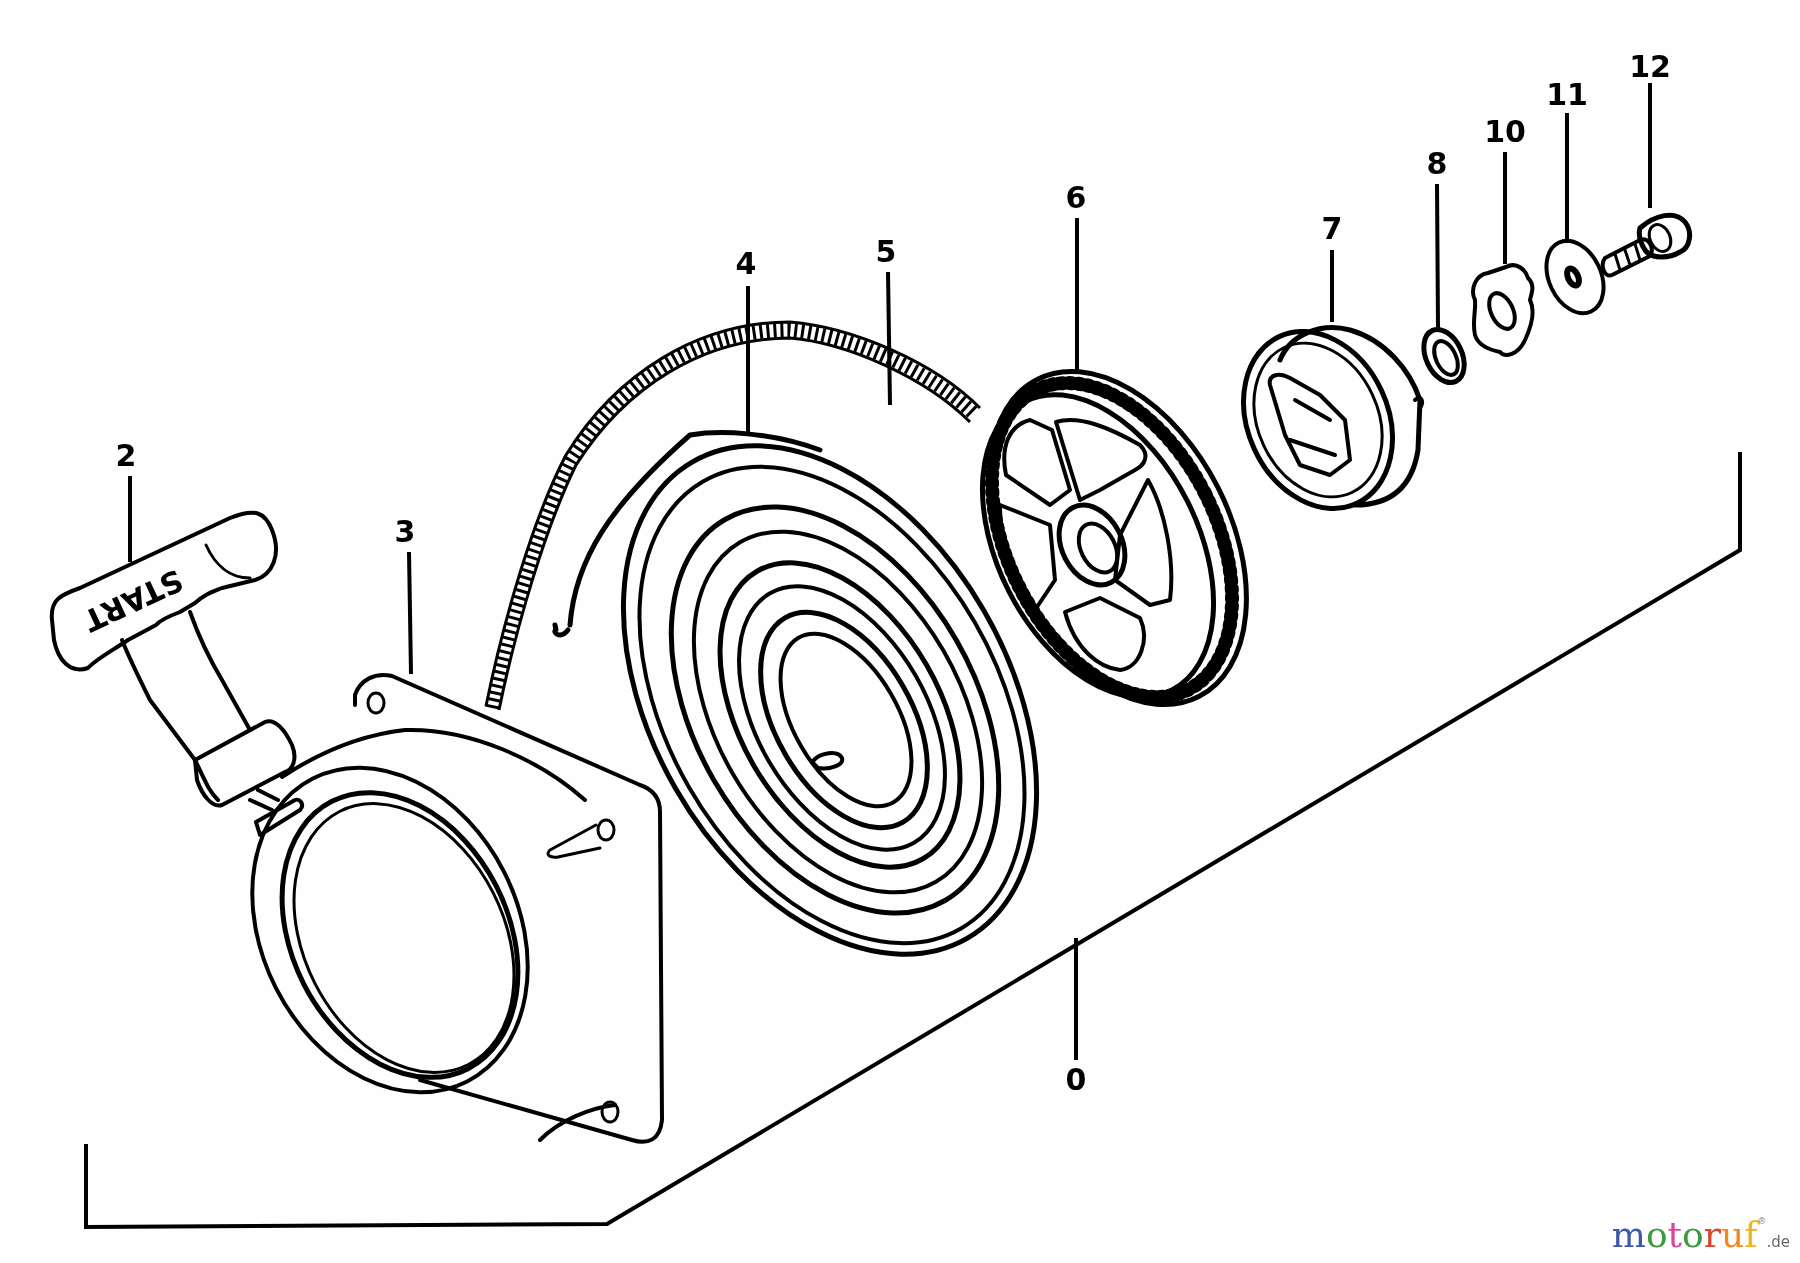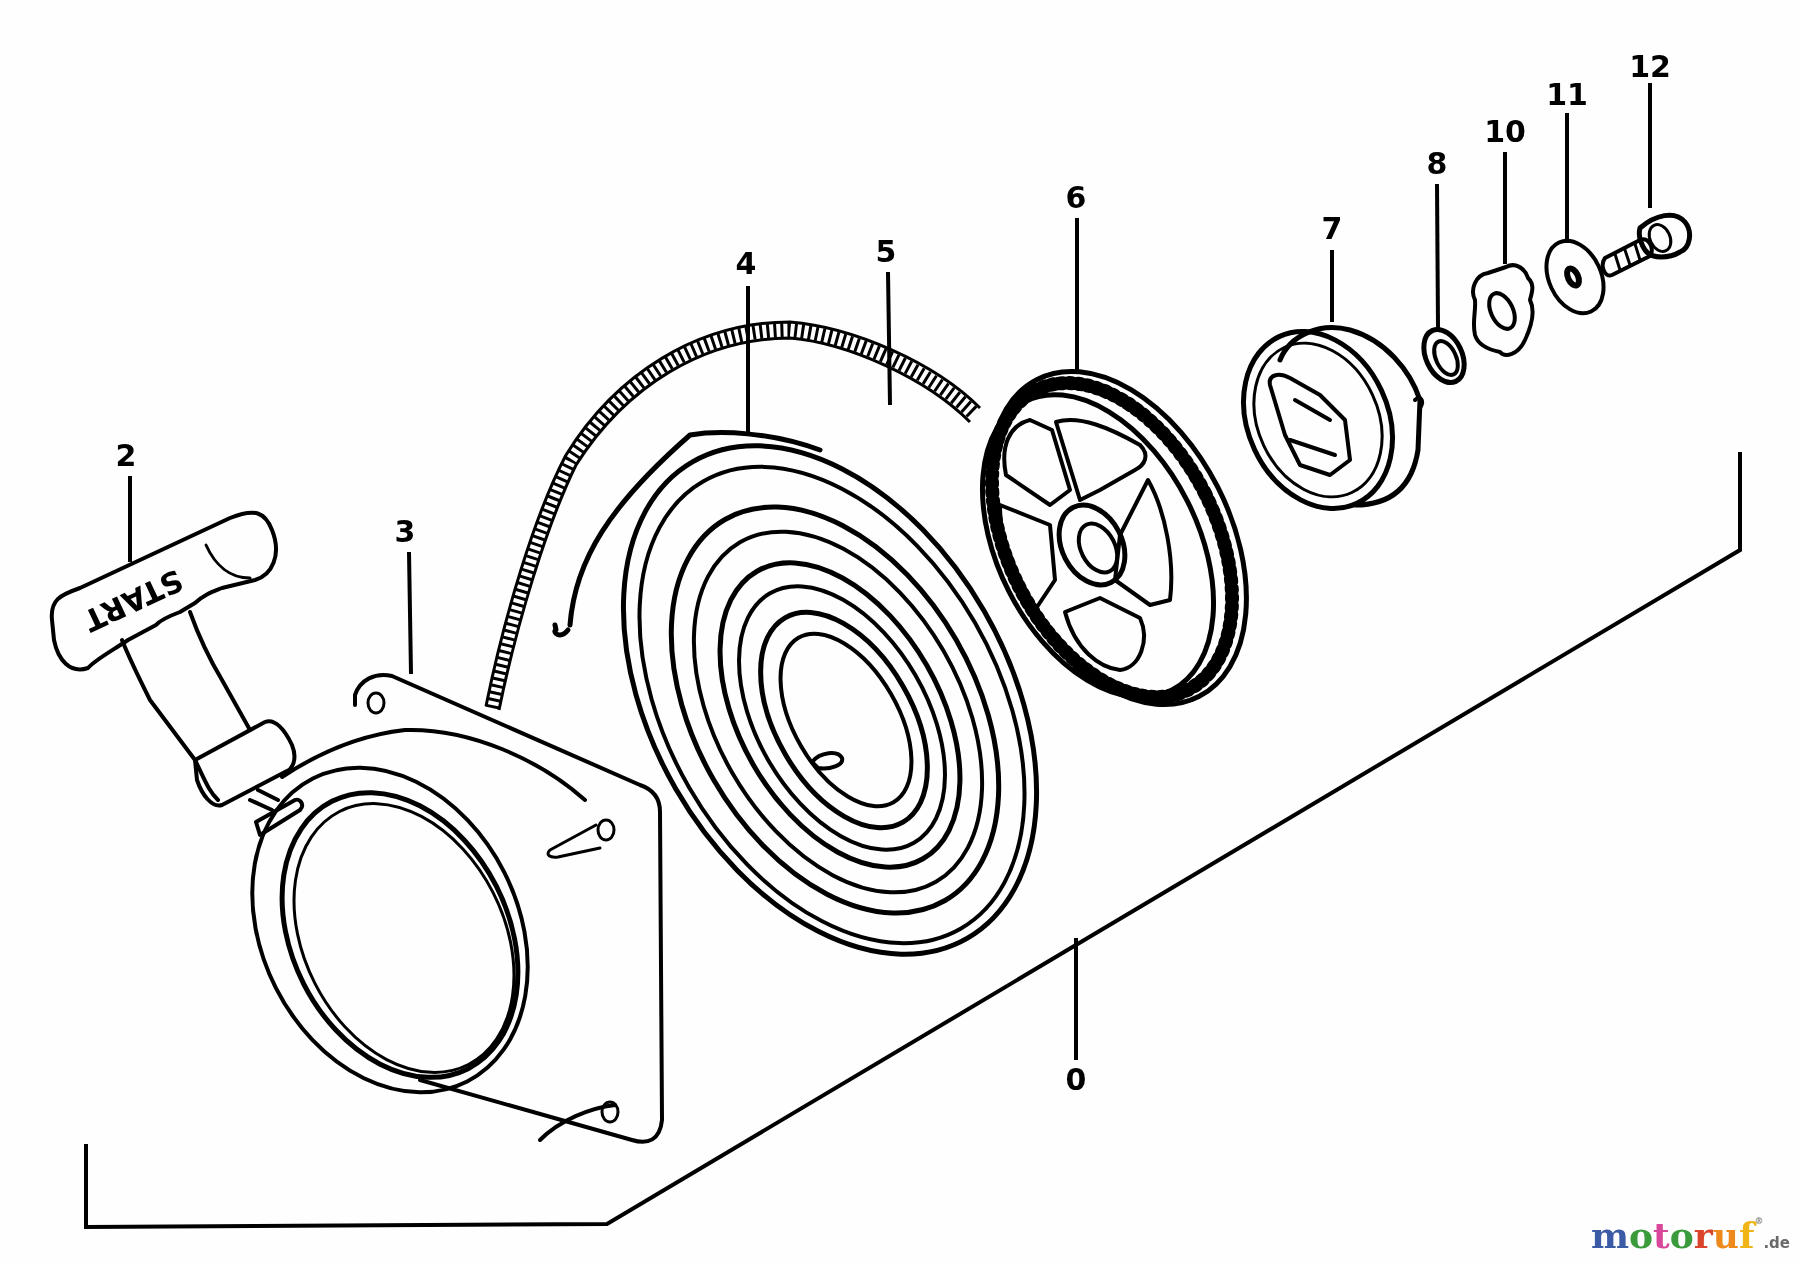--- a/index.html
+++ b/index.html
@@ -4,21 +4,21 @@
 <style>
   html, body { margin: 0; padding: 0; background: #fdfefd; }
   body { width: 1800px; height: 1263px; position: relative; overflow: hidden; font-family: "DejaVu Sans", sans-serif; }
   #diagram { position: absolute; left: 0; top: 0; width: 1800px; height: 1263px; }
   .ink { fill: none; stroke: #000; stroke-linecap: round; stroke-linejoin: round; }
   .lbl { font-family: "DejaVu Sans", sans-serif; font-weight: bold; font-size: 30px; fill: #000; text-anchor: middle; }
   .leader { stroke: #000; stroke-width: 4; fill: none; }
   .bracket { stroke: #000; stroke-width: 4; fill: none; }
   .rope { fill: none; stroke: #000; stroke-width: 14; stroke-dasharray: 3 4; }
   .rope-edge { fill: none; stroke: #000; stroke-width: 3; }
-  #watermark { position: absolute; right: 10px; bottom: 10px; font-family: "DejaVu Serif", serif; font-size: 36px; letter-spacing: 0px; line-height: 1; font-weight: bold; }
+  #watermark { position: absolute; right: 10px; bottom: 10px; font-family: "DejaVu Serif", serif; font-size: 36px; letter-spacing: 0px; line-height: 1; }
   #watermark .tld { font-family: "DejaVu Sans", sans-serif; font-size: 15px; color: #6a6a6a; }
   #watermark .reg { font-size: 9px; color: #888; vertical-align: top; }
 </style>
 </head>
 <body>
 
 <svg id="diagram" viewBox="0 0 1800 1263" xmlns="http://www.w3.org/2000/svg">
 
   <g>
     <polyline class="bracket" points="86,1144 86,1227 607,1224 1740,550 1740,452"></polyline>

